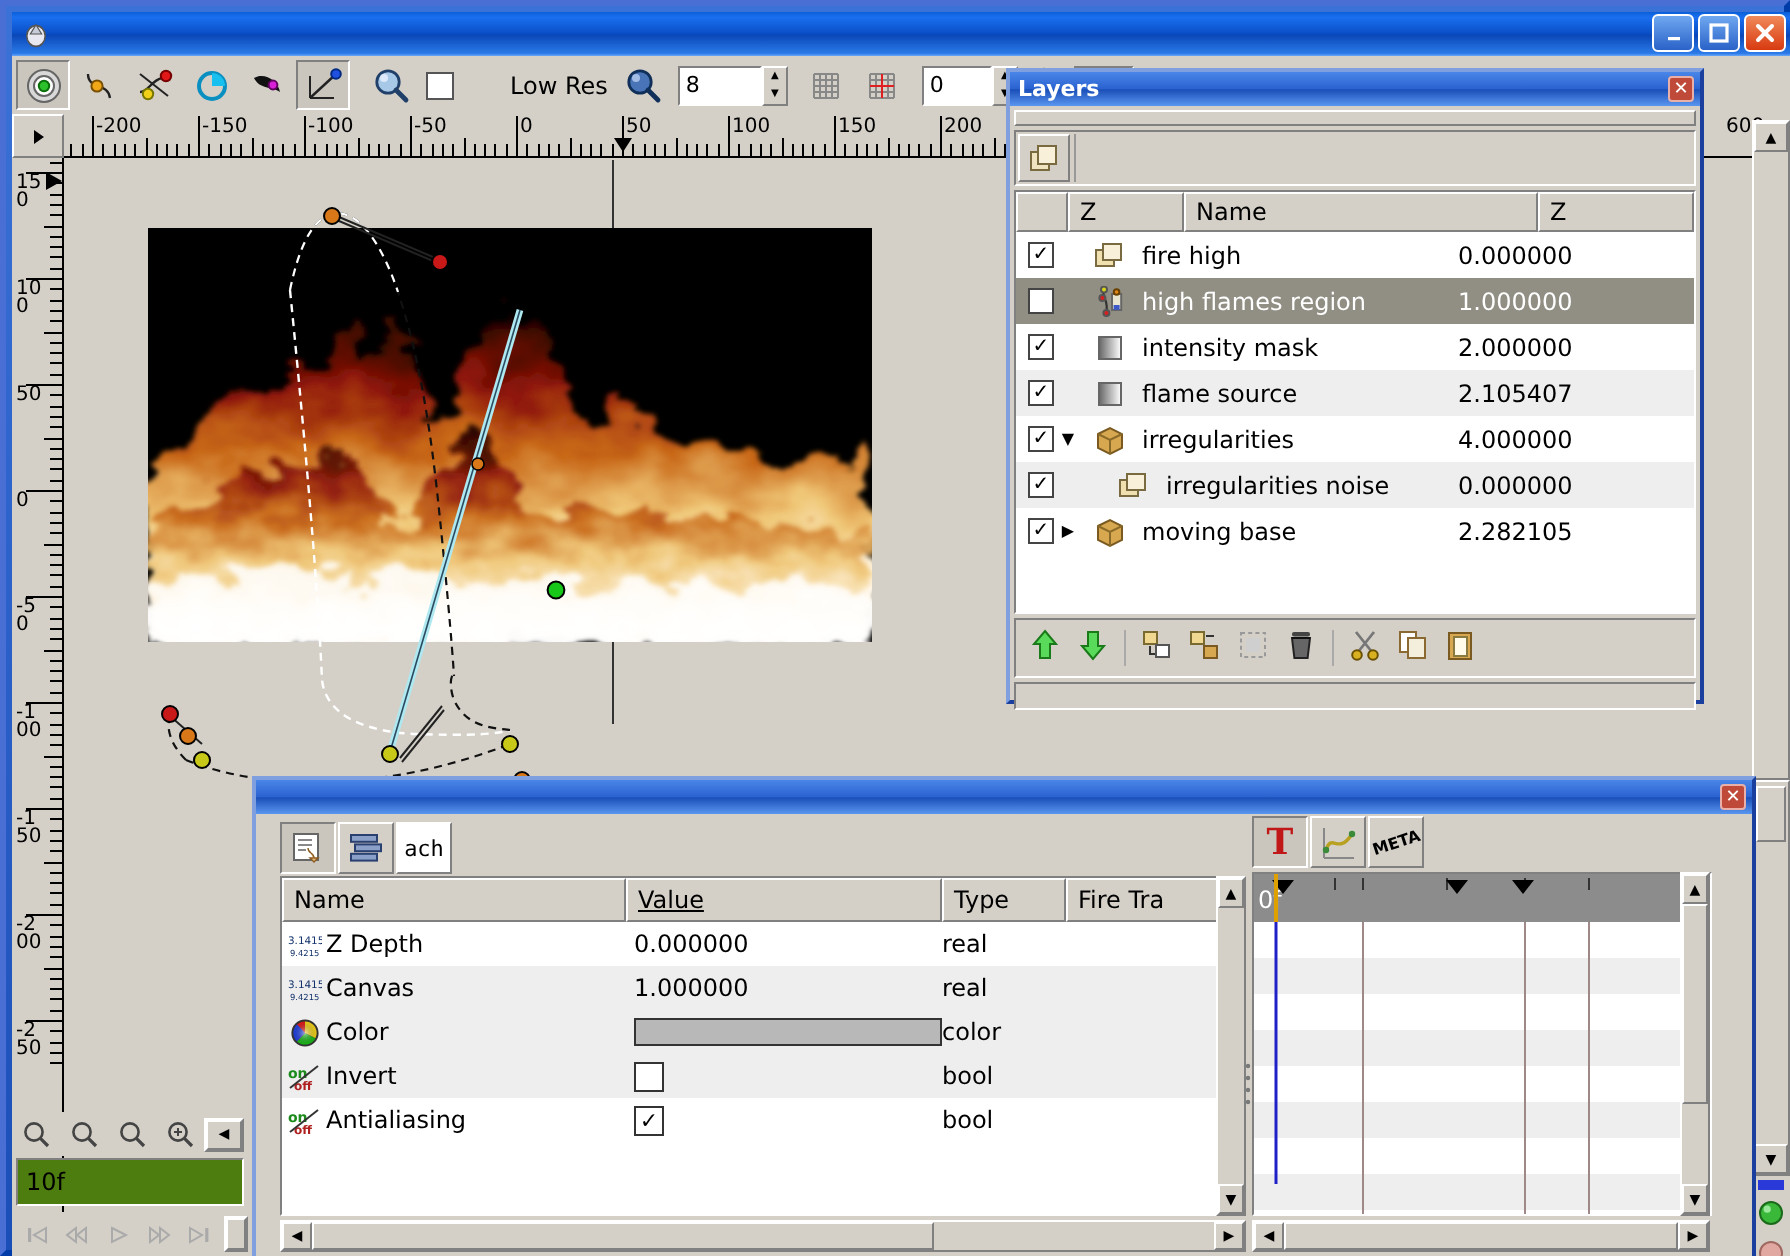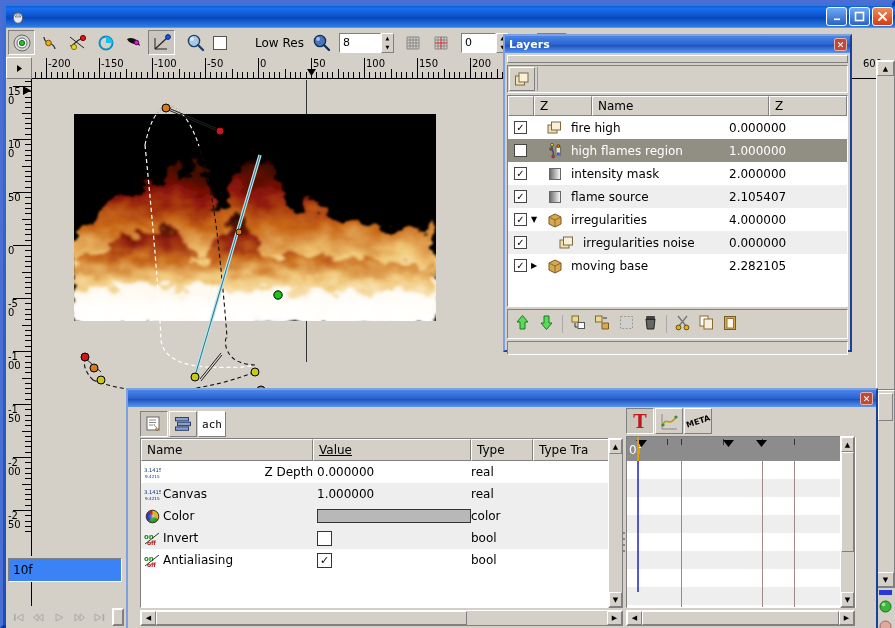--- a/index.html
+++ b/index.html
@@ -111,22 +111,22 @@
   .vline { position: absolute; left: 273px; top: 0px; width: 1px; height: 282px; background: #333; }
   .duck-dash { position: absolute; pointer-events: none; }
 
   
   .zoomrow {
     position: absolute; left: 0; top: 528px; width: 120px; height: 22px;
     display: flex; align-items: center; background: #d4d0c8;
   }
   .zbtn { width: 24px; height: 20px; display: flex; align-items: center; justify-content: center; }
   .timefield {
-    position: absolute; left: 2px; top: 530px; width: 114px; height: 24px;
-    background: #3b82f6; border: 1px solid; border-color: #808080 #fff #fff #808080;
+    position: absolute; left: 2px; top: 551px; width: 114px; height: 24px;
+    background: #4d7c0f; border: 1px solid; border-color: #808080 #fff #fff #808080;
     display: flex; align-items: center; padding-left: 4px; font-size: 12px;
   }
   .transport {
     position: absolute; left: 2px; top: 578px; width: 116px; height: 22px;
     display: flex; align-items: center; background: #d4d0c8;
   }
   .tpbtn { width: 22px; height: 20px; display: flex; align-items: center; justify-content: center; color: #999; font-size: 10px; }
 
   
   .fwin { position: absolute; background: #d4d0c8; border: 2px solid;
@@ -961,31 +961,31 @@
               </svg>
           </div>
           <div class="p-tab ach">ach</div>
         </div>
 
         <div class="ptable">
           <div class="phead">
             <div style="width:172px;">Name</div>
             <div style="width:158px;text-decoration:underline;">Value</div>
             <div style="width:62px;">Type</div>
-            <div style="flex:1;">Type Tra</div>
+            <div style="flex:1;">Fire Tra</div>
           </div>
           <div id="params-rows">
               <div class="prow">
                 <span class="picon">
                   <svg width="18" height="15" viewBox="0 0 18 15">
                     <text x="1" y="7" font-size="5.2" fill="#11306a" font-family="DejaVu Sans">3.1415</text>
                     <text x="2" y="13" font-size="4.2" fill="#11306a" font-family="DejaVu Sans">9.4215</text>
                   </svg>
                 </span>
-                <span style="width:150px;text-align:right;">Z Depth</span>
+                <span style="width:150px;">Z Depth</span>
                 <span style="width:158px;padding-left:4px;">0.000000</span>
                 <span style="width:62px;">real</span>
               </div>
               <div class="prow alt">
                 <span class="picon">
                   <svg width="18" height="15" viewBox="0 0 18 15">
                     <text x="1" y="7" font-size="5.2" fill="#11306a" font-family="DejaVu Sans">3.1415</text>
                     <text x="2" y="13" font-size="4.2" fill="#11306a" font-family="DejaVu Sans">9.4215</text>
                   </svg>
                 </span>

